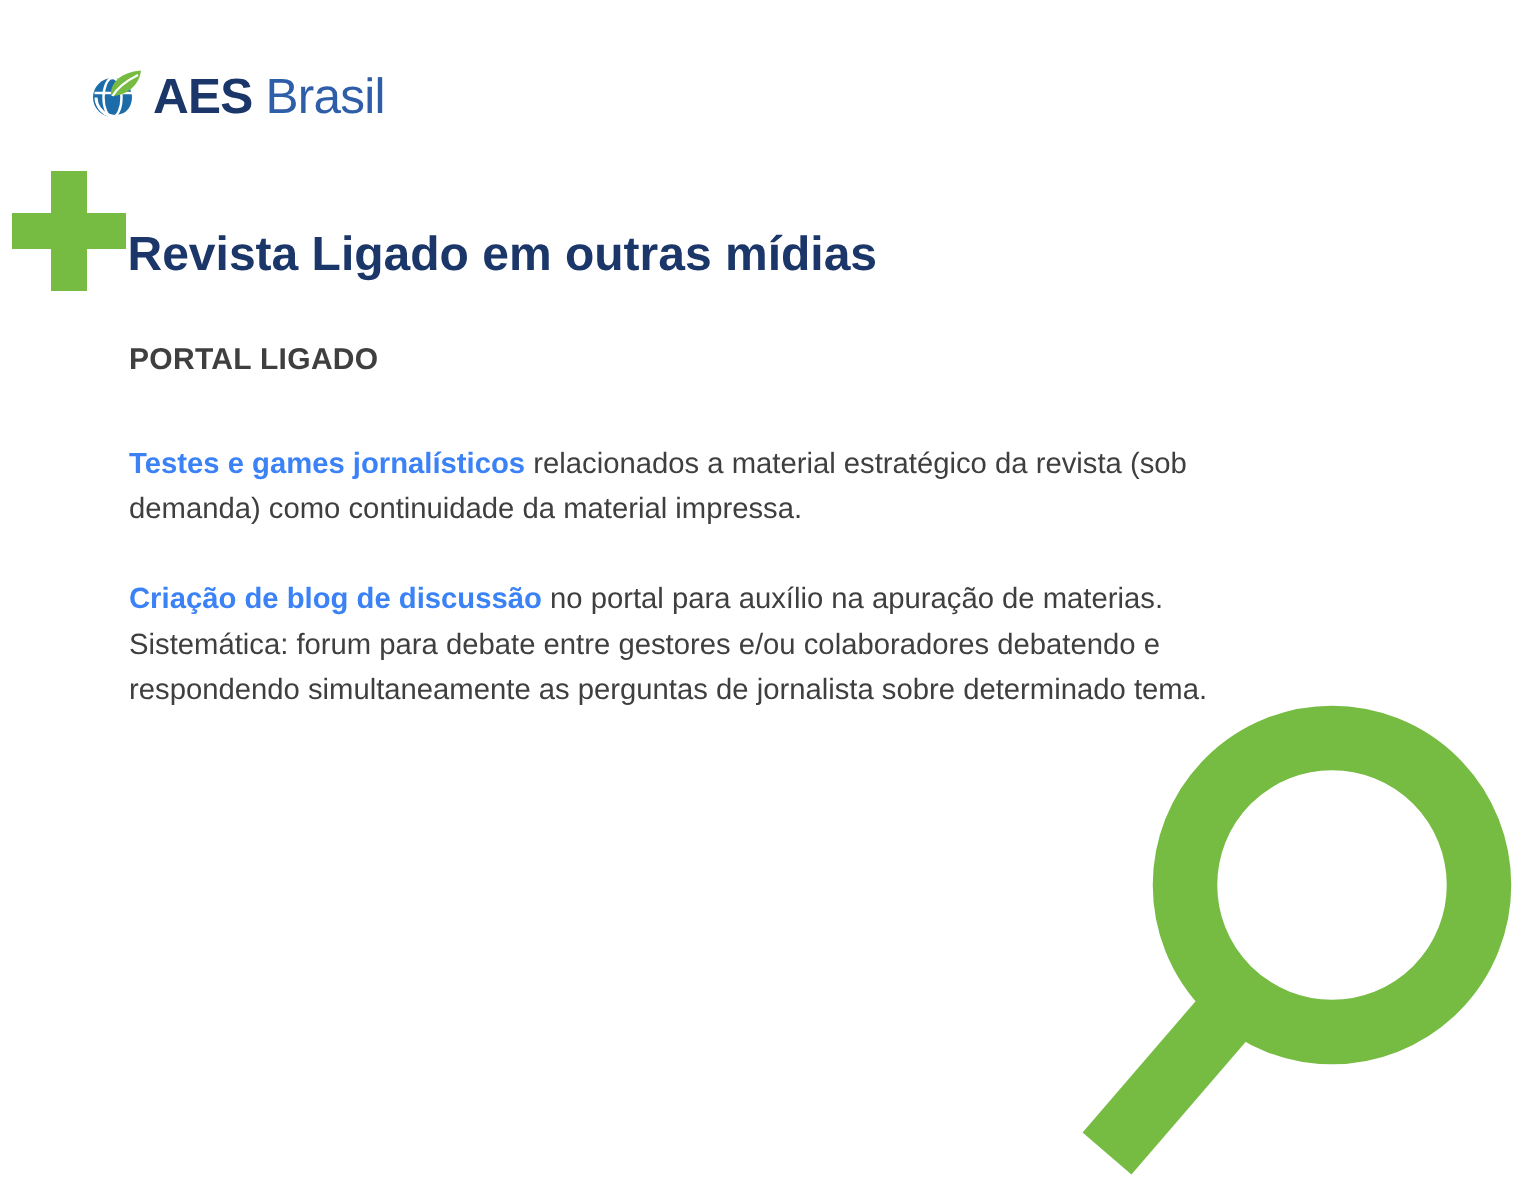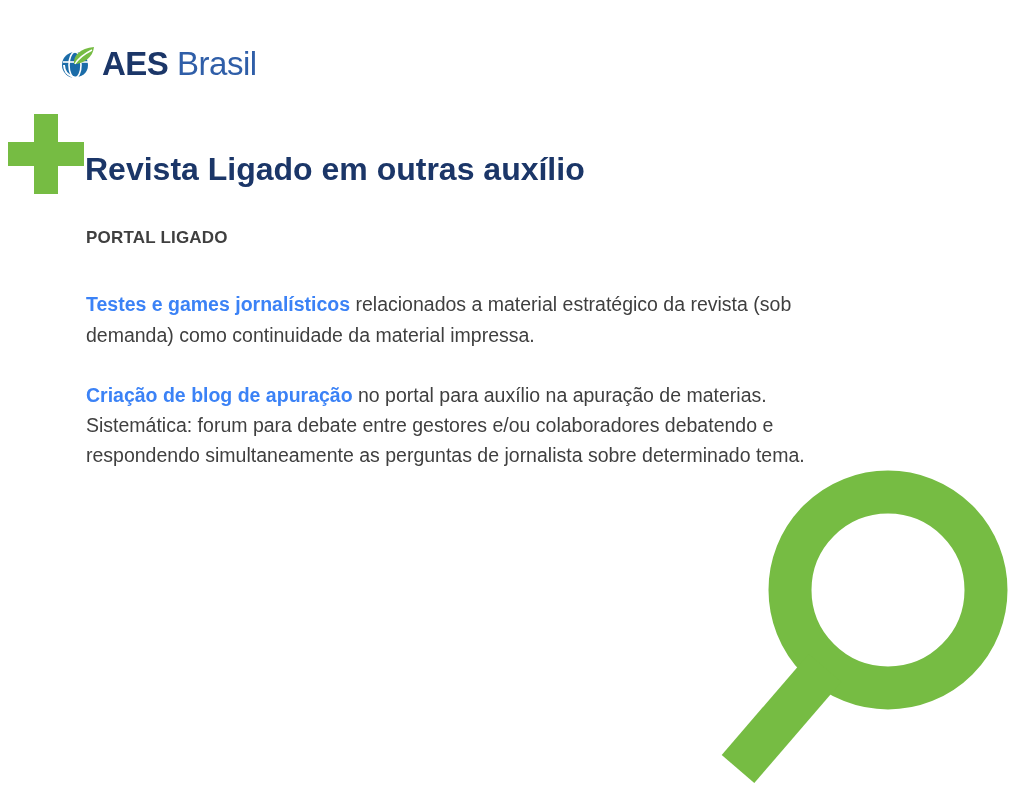--- a/index.html
+++ b/index.html
@@ -89,21 +89,21 @@
   .body {
     position: absolute;
     left: 86px;
     top: 225px;
     width: 800px;
     color: #3f3f3f;
     font-size: 19.5px;
     line-height: 1.55;
   }
   .subhead {
-    font-size: 17px;
+    font-size: 20px;
     font-weight: bold;
     color: #3f3f3f;
     letter-spacing: 0.2px;
     margin: 0 0 38px 0;
   }
   .para {
     margin: 0 0 30px 0;
     max-width: 790px;
   }
   .para:last-child {
@@ -142,31 +142,31 @@
     <span class="logo-text">
       <span class="aes">AES</span><span>&nbsp;</span><span class="brasil">Brasil</span>
     </span>
   </div>
 
   <div class="plus">
     <div class="bar-h"></div>
     <div class="bar-v"></div>
   </div>
 
-  <h1 class="title">Revista Ligado em outras auxílio</h1>
+  <h1 class="title">Revista Ligado em outras mídias</h1>
 
   <div class="body">
     <div class="subhead">PORTAL LIGADO</div>
 
     <p class="para">
       <b>Testes e games jornalísticos</b><span> relacionados a material estratégico da revista (sob demanda) como continuidade da material impressa.</span>
     </p>
 
     <p class="para">
-      <b>Criação de blog de apuração</b><span> no portal para auxílio na apuração de materias. Sistemática: forum para debate entre gestores e/ou colaboradores debatendo e respondendo simultaneamente as perguntas de jornalista sobre determinado tema.</span>
+      <b>Criação de blog de discussão</b><span> no portal para auxílio na apuração de materias. Sistemática: forum para debate entre gestores e/ou colaboradores debatendo e respondendo simultaneamente as perguntas de jornalista sobre determinado tema.</span>
     </p>
   </div>
 
   <div class="magnifier">
     <svg width="290" height="330" viewBox="0 0 290 330" aria-hidden="true">
       <circle cx="168" cy="128" r="98" fill="none" stroke="#76bc43" stroke-width="43"></circle>
       <line x1="105" y1="206" x2="18" y2="307" stroke="#76bc43" stroke-width="43" stroke-linecap="butt"></line>
     </svg>
   </div>
 

